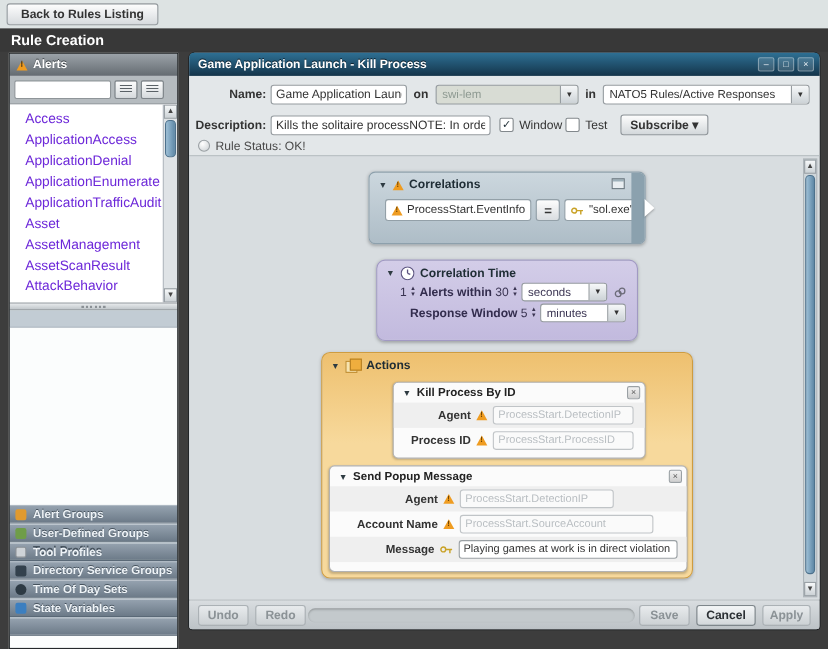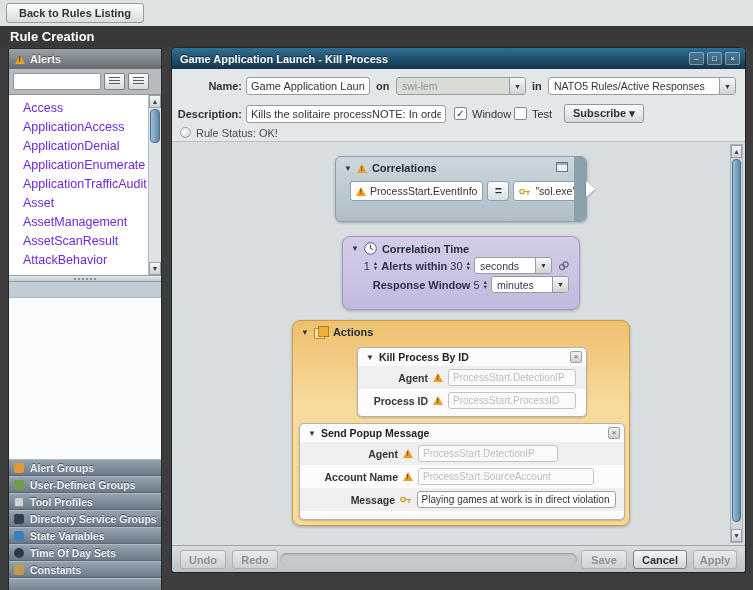--- a/index.html
+++ b/index.html
@@ -187,30 +187,26 @@
     </div>
     <div class="accordion-item">
       <span class="acc-icon ic-toolprof"></span>
       <span class="acc-label">Tool Profiles</span>
     </div>
     <div class="accordion-item">
       <span class="acc-icon ic-dirserv"></span>
       <span class="acc-label">Directory Service Groups</span>
     </div>
     <div class="accordion-item">
+      <span class="acc-icon ic-timeday"></span>
+      <span class="acc-label">Time Of Day Sets</span>
+    </div>
+    <div class="accordion-item">
       <span class="acc-icon ic-statevar"></span>
       <span class="acc-label">State Variables</span>
-    </div>
-    <div class="accordion-item">
-      <span class="acc-icon ic-timeday"></span>
-      <span class="acc-label">Time Of Day Sets</span>
-    </div>
-    <div class="accordion-item">
-      <span class="acc-icon ic-const"></span>
-      <span class="acc-label">Constants</span>
     </div>
     <div class="accordion-item"></div>
   </div>
 </aside>
 
 <section class="dialog">
   <div class="titlebar">
     <span class="dialog-title">Game Application Launch - Kill Process</span>
     <button class="win-btn">–</button>
     <button class="win-btn">□</button>

